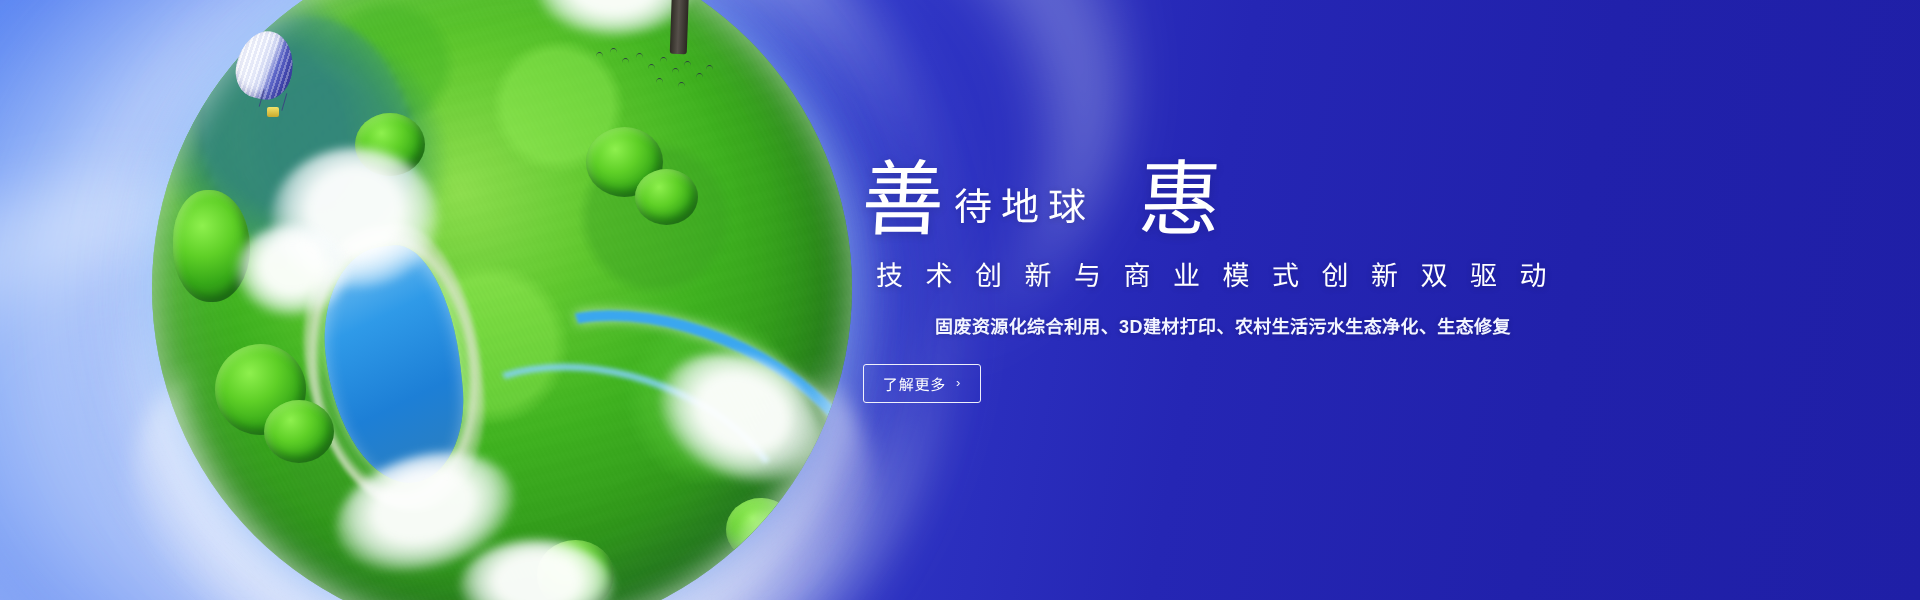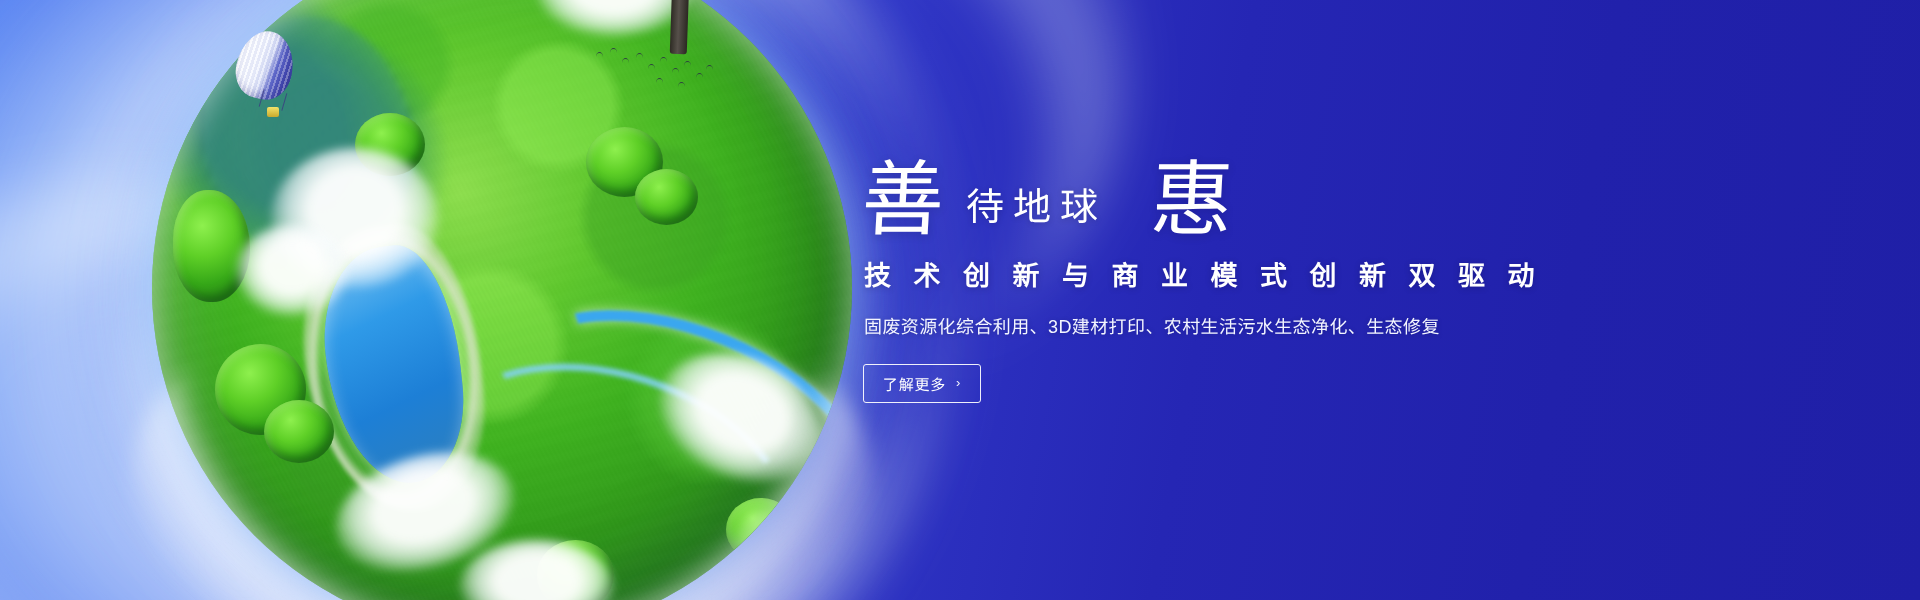--- a/index.html
+++ b/index.html
@@ -372,42 +372,43 @@
     font-weight: 400;
     letter-spacing: 0;
     text-shadow: 0 2px 10px rgba(0,0,30,.18);
     transform: translateY(4px) skewX(-3deg);
   }
   .glyph-rest {
     font-family: "DejaVu Sans", "Liberation Sans", sans-serif;
     font-size: 38px;
     letter-spacing: 9px;
     font-weight: 400;
-    margin-left: 22px;
+    margin-left: 10px;
     transform: translateY(-4px);
     text-shadow: 0 1px 6px rgba(0,0,30,.20);
   }
 
   .subtitle {
     font-size: 27px;
     letter-spacing: 7.5px;
-    font-weight: 700;
-    margin: 18px 0 0 2px;
+    font-weight: 400;
+    margin: 18px 0 0 14px;
     white-space: nowrap;
     text-shadow: 0 1px 6px rgba(0,0,40,.25);
   }
 
   .description {
     font-size: 18px;
     letter-spacing: .4px;
-    font-weight: 400;
+    font-weight: 700;
     margin: 19px 0 0 2px;
     white-space: nowrap;
     color: #f3f5ff;
     text-shadow: 0 1px 5px rgba(0,0,40,.25);
+    text-align: center;
   }
 
   .cta {
     display: inline-flex;
     align-items: center;
     justify-content: center;
     gap: 10px;
     margin-top: 26px;
     margin-left: 1px;
     width: 118px;

